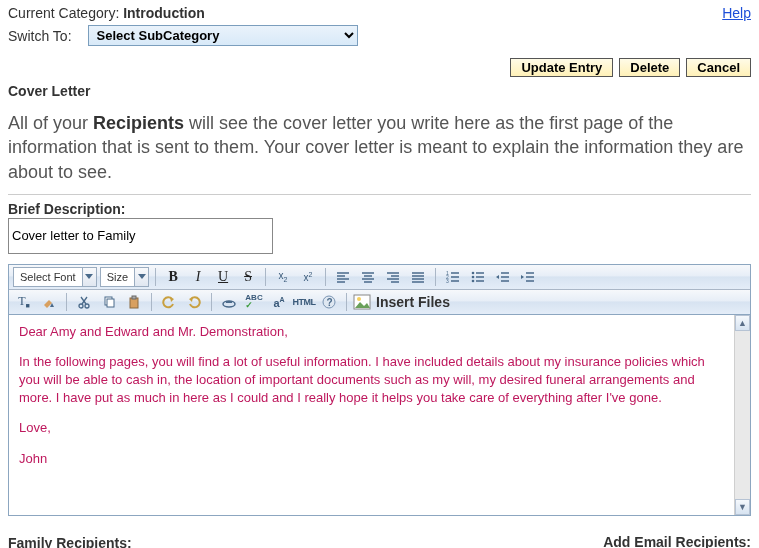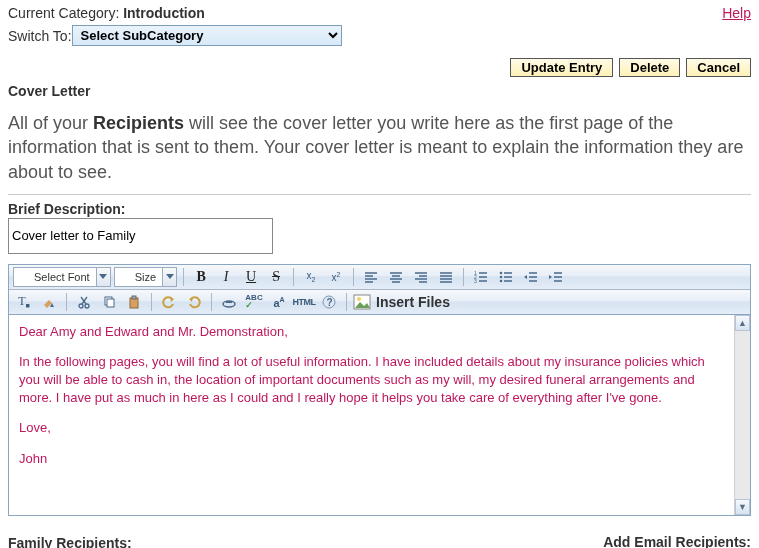--- a/index.html
+++ b/index.html
@@ -8,22 +8,22 @@
     padding: 5px 8px;
     font-family: Verdana, Arial, sans-serif;
     font-size: 13px;
     color: #333;
     background: #fff;
     width: 759px;
   }
   .top-row { display: flex; justify-content: space-between; align-items: baseline; }
   .cat-line { font-size: 14px; }
   .cat-line b { font-weight: bold; }
-  .help-link { color: #be185d; text-decoration: underline; cursor: pointer; font-size: 14px; }
-  .switch-row { display: flex; align-items: center; gap: 0; margin-top: 4px; }
+  .help-link { color: #1d4ed8; text-decoration: underline; cursor: pointer; font-size: 14px; }
+  .switch-row { display: flex; align-items: center; gap: 16px; margin-top: 4px; }
   .switch-row label { font-size: 14px; }
   .subcat-select {
     width: 270px;
     height: 21px;
     background: linear-gradient(#eaf3fb,#d8e9f8);
     border: 1px solid #7b9ebd;
     font-family: inherit;
     font-size: 13px;
     font-weight: bold;
     padding-left: 4px;
@@ -68,21 +68,20 @@
   }
   .toolbar.row2 { border-bottom: 1px solid #8ca6c0; }
   .tb-combo {
     display: inline-flex;
     align-items: center;
     background: #fff;
     border: 1px solid #9aacc0;
     height: 20px;
     font-size: 11px;
     cursor: pointer;
-    padding-left: 14px;
   }
   .tb-combo span { padding: 0 6px; }
   .tb-combo .arrow {
     border-left: 1px solid #9aacc0;
     width: 14px;
     display: flex;
     align-items: center;
     justify-content: center;
     background: linear-gradient(#f8f9fb,#e0e7f1);
     height: 100%;

